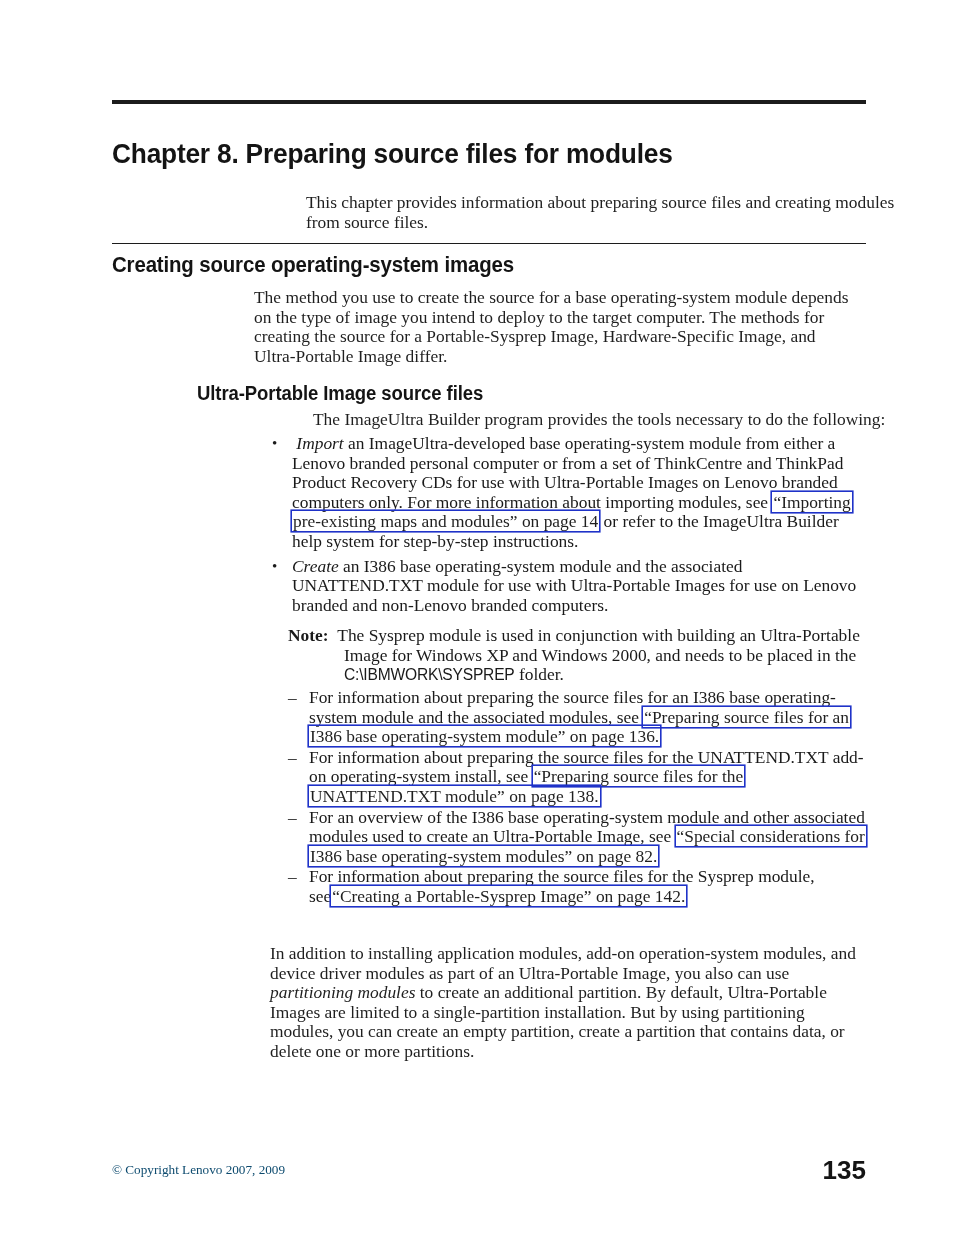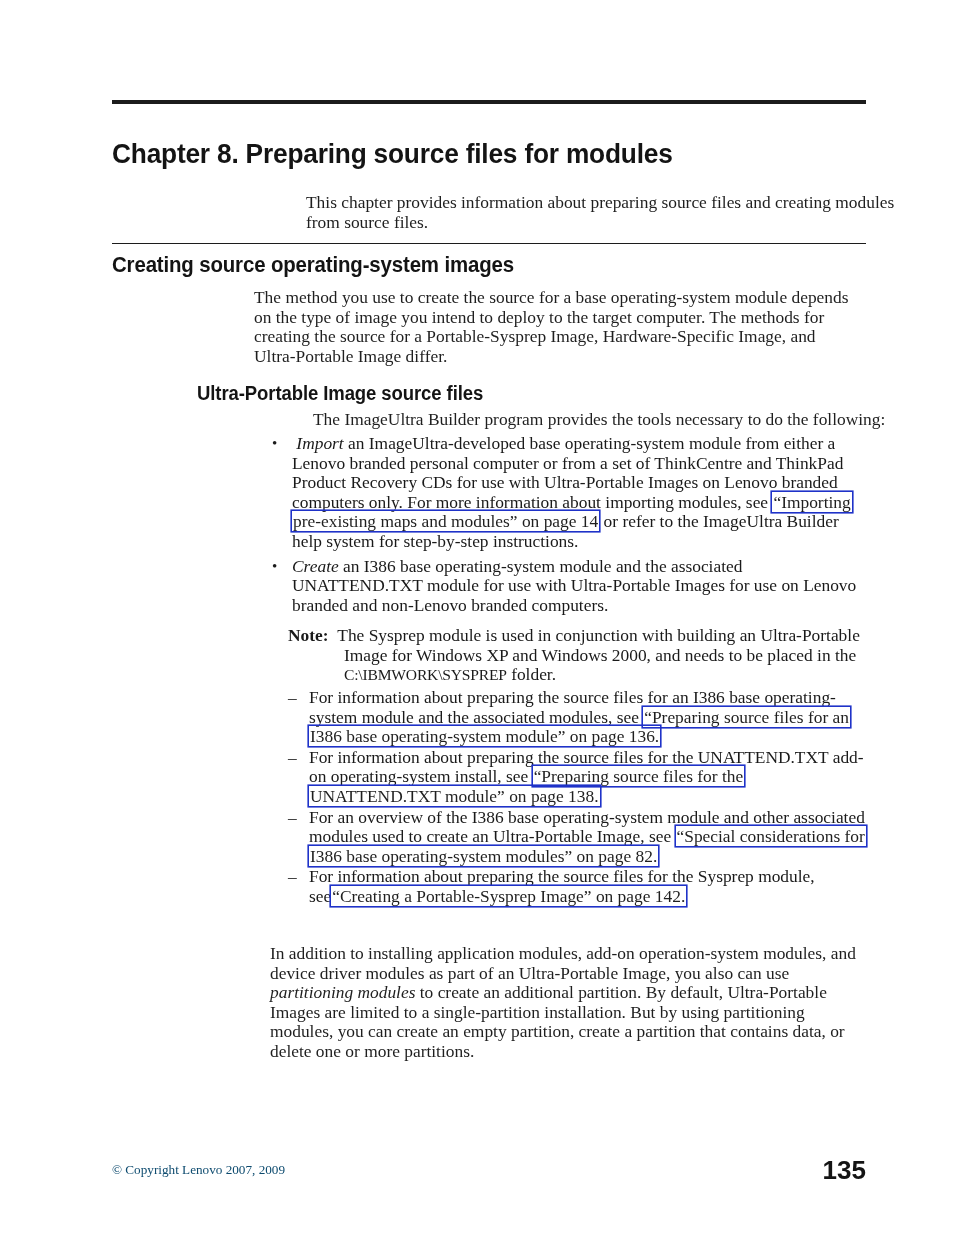--- a/index.html
+++ b/index.html
@@ -134,21 +134,21 @@
   .note-label {
     font-weight: bold;
     font-family: "Liberation Serif", serif;
   }
   .note-body {
     display: block;
     padding-left: 56px;
     text-indent: -56px;
   }
   .mono {
-    font-family: Liberation Serif, serif;
+    font-family: Liberation Sans, sans-serif;
     font-size: 15.6px;
     letter-spacing: -0.2px;
   }
 
   
   .dash-list {
     position: absolute;
     left: 288px;
     top: 688px;
     width: 582px;

